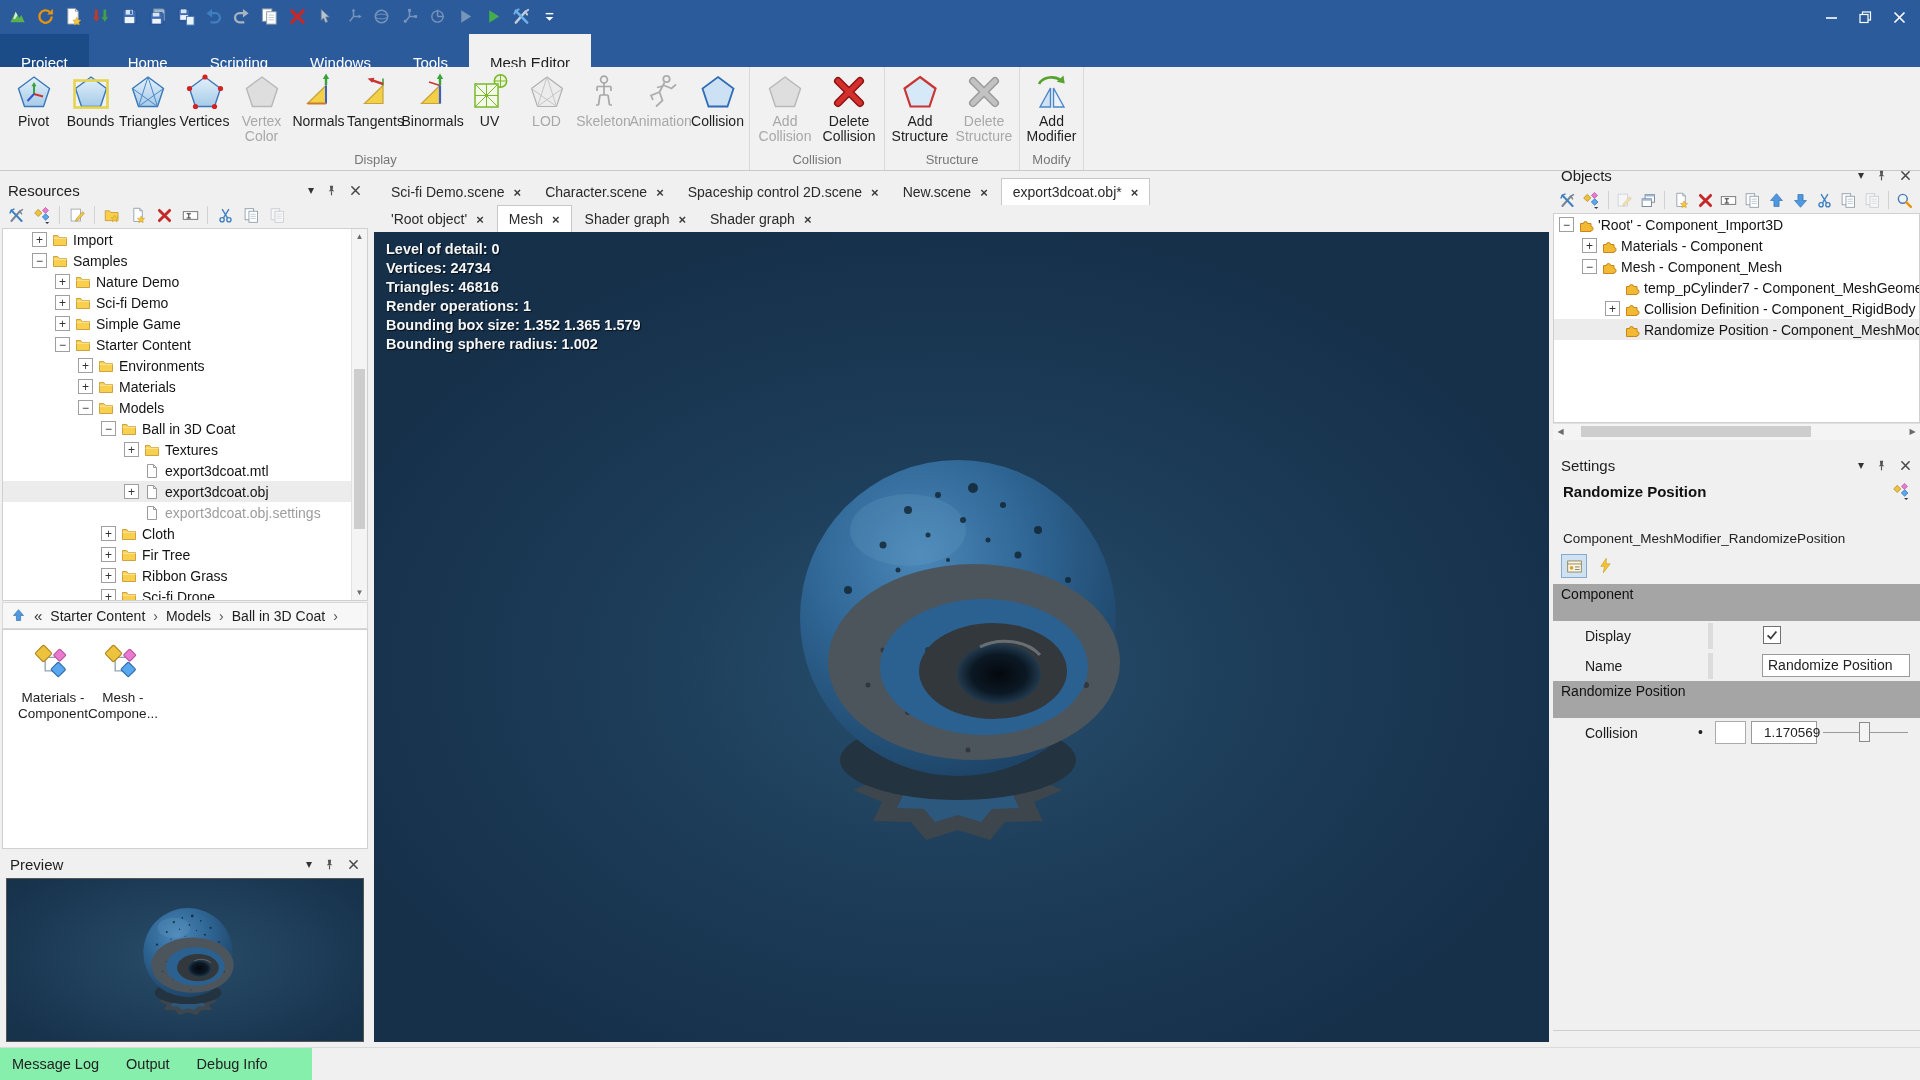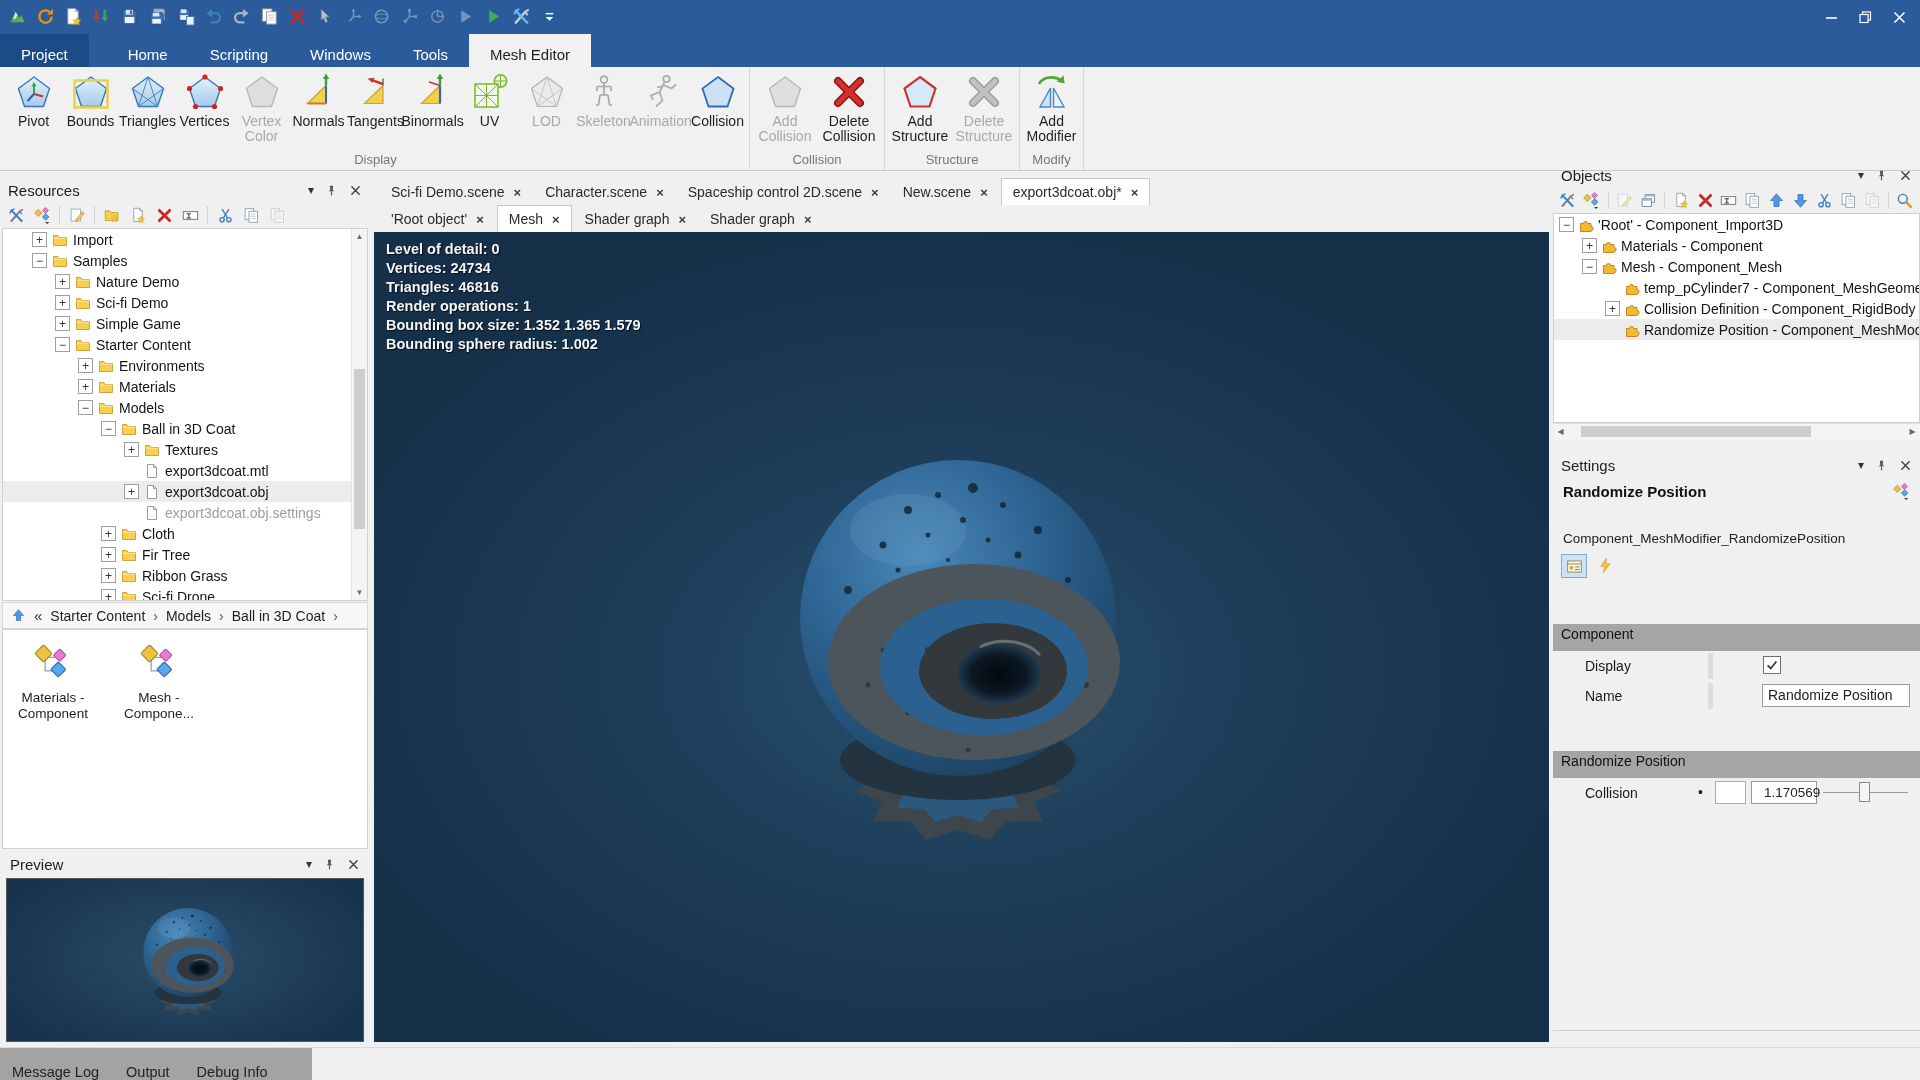--- a/index.html
+++ b/index.html
@@ -13,21 +13,21 @@
   .qicon{width:23px;height:23px;display:flex;align-items:center;justify-content:center;}
   .qicon svg{width:19px;height:19px;}
   .win-title{position:absolute;left:50%;top:0;transform:translateX(-50%);line-height:34px;
              color:#fff;font-size:15px;white-space:nowrap;}
   .winbtns{position:absolute;right:4px;top:0;height:34px;display:flex;}
   .wbtn{width:34px;height:34px;display:flex;align-items:center;justify-content:center;color:#fff;}
   .wbtn svg{width:13px;height:13px;}
 
   
   .menubar{position:absolute;left:0;top:34px;right:0;height:33px;background:#2b5b9b;display:flex;}
-  .mtab{padding:4px 21px;line-height:33px;font-size:15px;color:#fff;white-space:nowrap;}
+  .mtab{padding:12px 21px;line-height:33px;font-size:15px;color:#fff;white-space:nowrap;}
   .mtab.accent{background:#1c4c87;margin-right:18px;}
   .mtab.active{background:#f1f1f1;color:#1e1e1e;}
 
   
   .ribbon{position:absolute;left:0;top:67px;right:0;height:103px;background:#f1f1f1;
           border-bottom:1px solid #c9c9c9;display:flex;align-items:stretch;padding-left:2px;}
   .rgroup{display:flex;flex-direction:column;border-right:1px solid #d9d9d9;padding:3px 3px 0 3px;}
   .rbtns{display:flex;flex:1;align-items:flex-start;}
   .rbtn{width:57px;display:flex;flex-direction:column;align-items:center;padding-top:2px;}
   .rbtn.wide{width:64px;}
@@ -102,40 +102,40 @@
   .hs-thumb{position:absolute;top:2px;height:11px;background:#cdcdcd;}
   .settings{position:absolute;left:0;right:0;top:297px;height:577px;background:#f0f0f0;border-bottom:1px solid #cfcfcf;}
   .s-title-row{display:flex;align-items:center;padding:6px 10px 0 10px;}
   .s-title{font-weight:bold;font-size:15px;flex:1;color:#111;}
   .s-title-ic svg{width:17px;height:17px;}
   .s-class{padding:3px 10px 6px 10px;font-size:13.5px;color:#222;margin-top:28px;}
   .s-toolbar{display:flex;gap:6px;padding:2px 0 6px 8px;}
   .s-tool{width:24px;height:22px;display:flex;align-items:center;justify-content:center;}
   .s-tool.on{background:#cfe2f4;border:1px solid #88a8cc;}
   .s-tool svg{width:17px;height:17px;}
-  .s-group{height:27px;line-height:21px;background:#a5a5a5;color:#111;font-size:14px;padding-left:8px;margin-top:40px;}
+  .s-group{height:37px;line-height:21px;background:#a5a5a5;color:#111;font-size:14px;padding-left:8px;}
   .s-row{position:relative;height:30px;}
   .s-label{position:absolute;left:32px;top:7px;font-size:14px;color:#1a1a1a;}
   .s-stripe{position:absolute;left:155px;top:2px;bottom:2px;width:5px;background:#dcdcdc;}
   .s-check{position:absolute;left:210px;top:5px;width:18px;height:18px;background:#fff;
            border:1px solid #707070;box-sizing:border-box;}
   .s-check svg{width:14px;height:14px;margin:1px;}
   .s-input{position:absolute;left:209px;top:3px;width:148px;height:23px;background:#fff;border:1px solid #9a9a9a;
            box-sizing:border-box;font-size:14px;line-height:21px;padding-left:5px;overflow:hidden;white-space:nowrap;}
   .s-dot{position:absolute;left:145px;top:6px;font-size:14px;color:#222;}
   .s-minibox{position:absolute;left:162px;top:3px;width:31px;height:23px;background:#fff;border:1px solid #ababab;box-sizing:border-box;}
   .s-num{position:absolute;left:198px;top:3px;width:66px;height:23px;background:#fff;border:1px solid #9a9a9a;
          box-sizing:border-box;font-size:13.5px;line-height:21px;padding-left:12px;}
   .s-slider{position:absolute;left:270px;top:3px;width:85px;height:23px;}
   .s-track{position:absolute;left:0;right:0;top:11px;height:1px;background:#9a9a9a;}
   .s-handle{position:absolute;left:36px;top:1px;width:11px;height:20px;background:#f4f4f4;border:1px solid #8a8a8a;box-sizing:border-box;}
 
   
   .statusbar{position:absolute;left:0;right:0;bottom:0;height:32px;background:#f0f0f0;border-top:1px solid #dadada;}
-  .stabs{position:absolute;left:0;top:0;bottom:0;width:300px;background:#a3a3a3;display:flex;align-items:flex-end;gap:27px;padding-left:12px;}
+  .stabs{position:absolute;left:0;top:0;bottom:0;width:300px;background:#86efac;display:flex;align-items:center;gap:27px;padding-left:12px;}
   .stab{font-size:14.5px;color:#222;white-space:nowrap;}
 </style>
 </head>
 <body>
 
 <svg width="0" height="0" style="position:absolute">
   <defs>
     <linearGradient id="pg" x1="0" y1="0" x2="0" y2="1">
       <stop offset="0" stop-color="#e4f1fb"></stop>
         <stop offset="1" stop-color="#a6cbe8"></stop>
@@ -866,21 +866,21 @@
           <span class="ritem-ic">
             <svg viewBox="0 0 34 34">
               <path d="M10 12 V24 H22 M10 12 H20" fill="none" stroke="#93a5b5" stroke-width="1.2"></path>
               <rect x="3" y="3" width="11" height="11" rx="1.5" transform="rotate(45 8.5 8.5)" fill="#ecc23f" stroke="#b08a20"></rect>
               <rect x="19" y="6" width="8" height="8" rx="1" transform="rotate(45 23 10)" fill="#ea7ad0" stroke="#b4549c"></rect>
               <rect x="17" y="18" width="9.5" height="9.5" rx="1" transform="rotate(45 21.7 22.7)" fill="#58a7ef" stroke="#2f6fae"></rect>
             </svg>
           </span>
           <div class="ritem-lbl">Materials - Component</div>
         </div>
-        <div class="ritem" style="left: 82px; margin-left: 36px;">
+        <div class="ritem" style="left: 82px;">
           <span class="ritem-ic">
             <svg viewBox="0 0 34 34">
               <path d="M10 12 V24 H22 M10 12 H20" fill="none" stroke="#93a5b5" stroke-width="1.2"></path>
               <rect x="3" y="3" width="11" height="11" rx="1.5" transform="rotate(45 8.5 8.5)" fill="#ecc23f" stroke="#b08a20"></rect>
               <rect x="19" y="6" width="8" height="8" rx="1" transform="rotate(45 23 10)" fill="#ea7ad0" stroke="#b4549c"></rect>
               <rect x="17" y="18" width="9.5" height="9.5" rx="1" transform="rotate(45 21.7 22.7)" fill="#58a7ef" stroke="#2f6fae"></rect>
             </svg>
           </span>
           <div class="ritem-lbl">Mesh - Compone...</div>
         </div>

